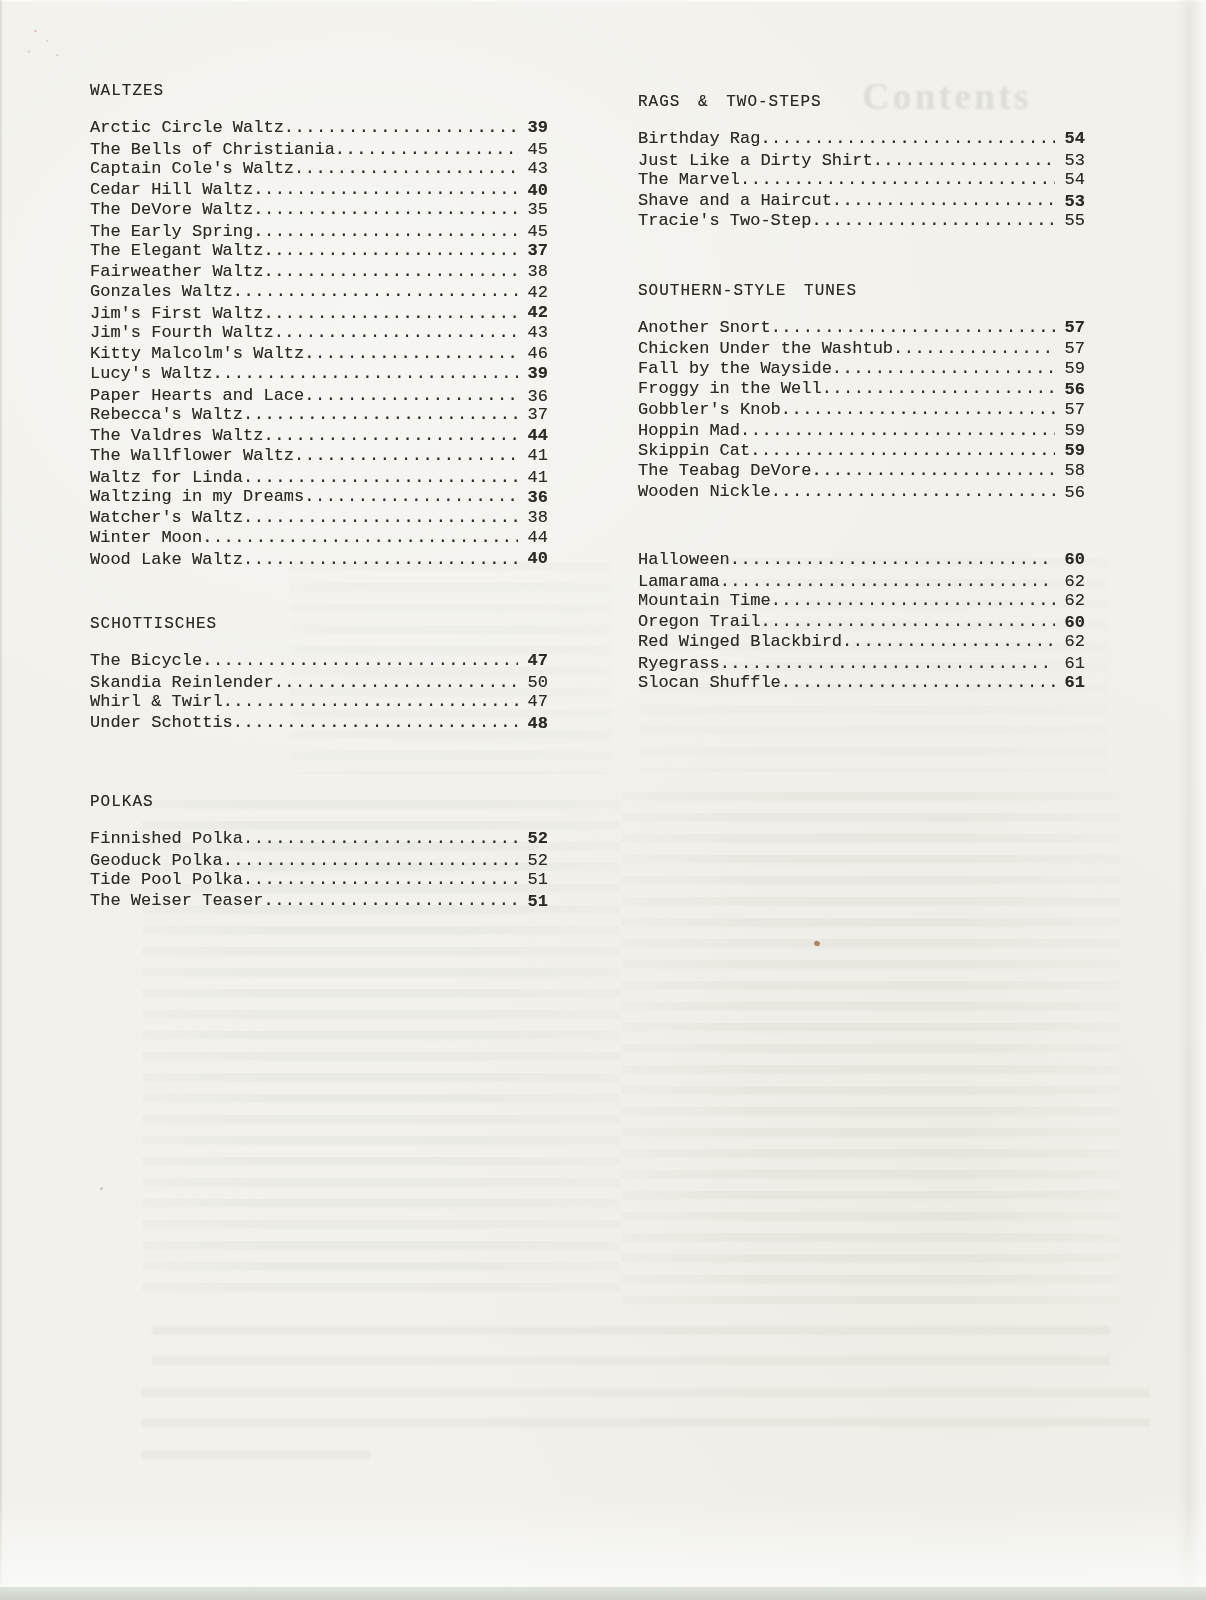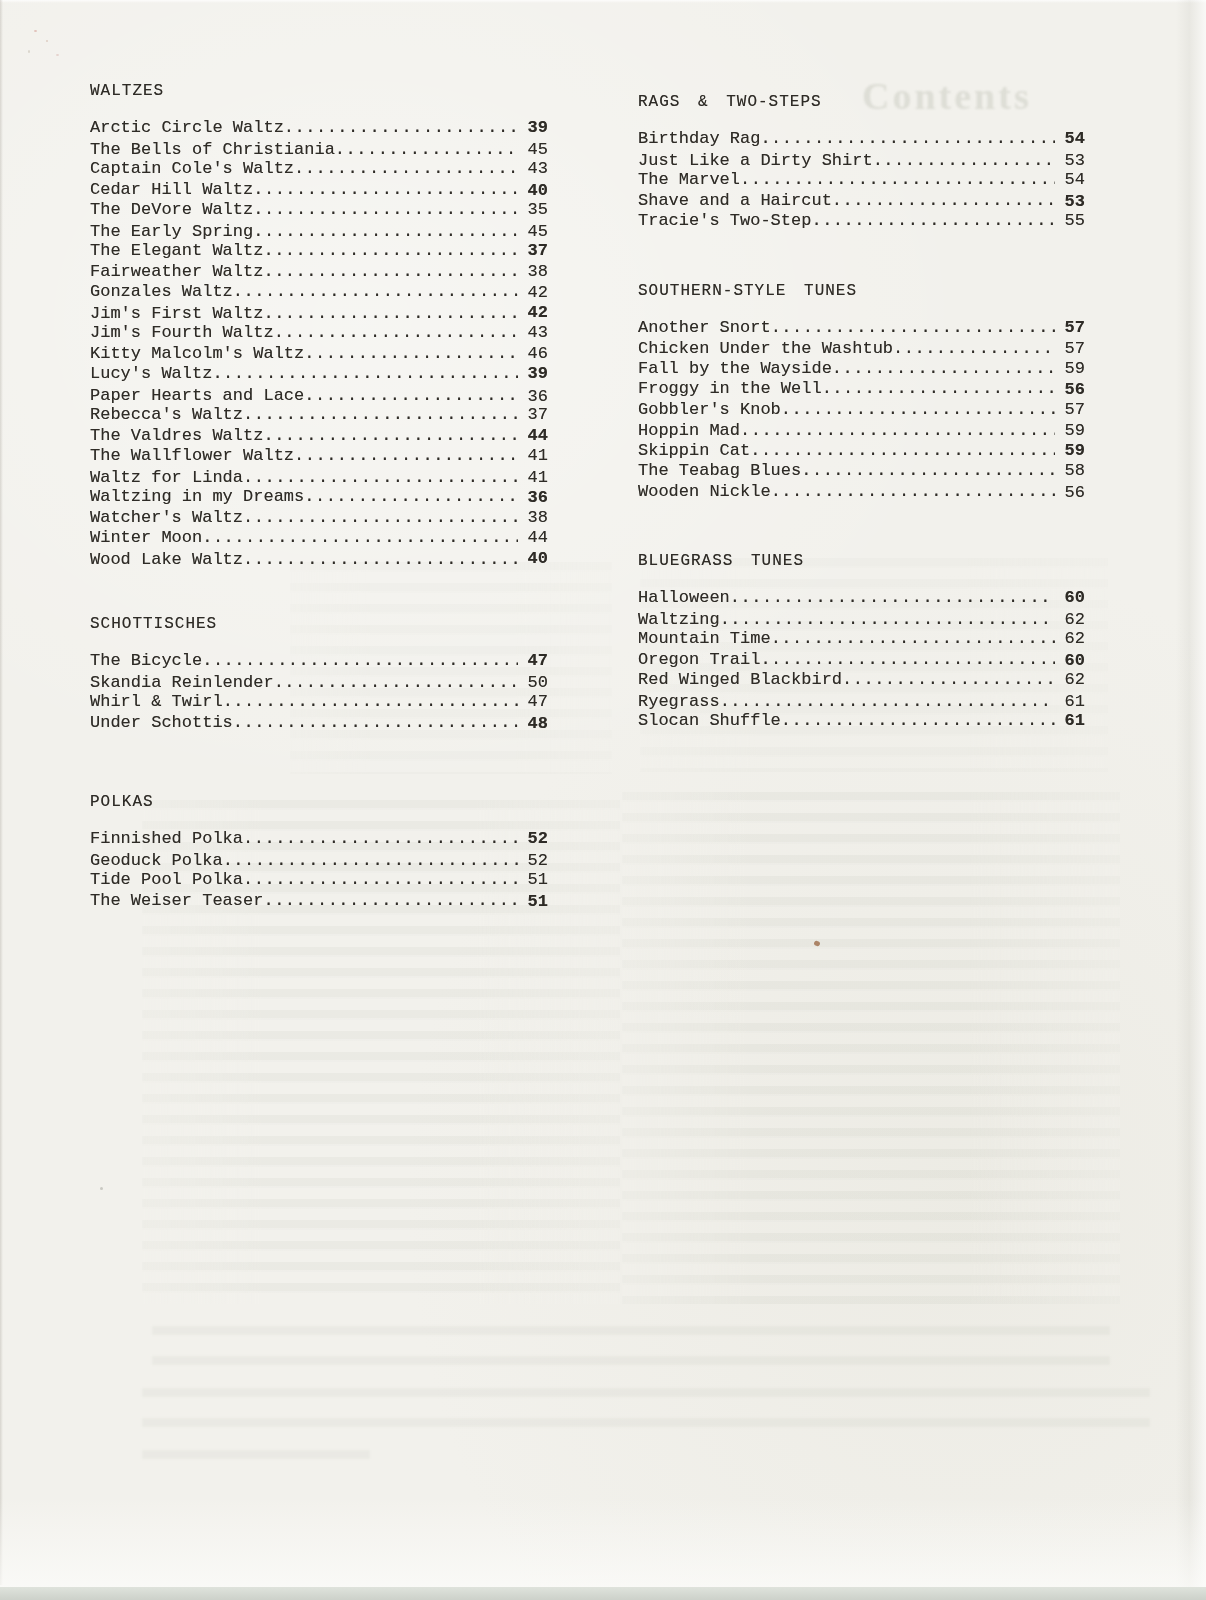--- a/index.html
+++ b/index.html
@@ -357,41 +357,40 @@
             <span class="t">Hoppin Mad</span>
             <span class="leader">......................................................................</span>
             <span class="n">59</span>
           </div>
           <div class="row">
             <span class="t">Skippin Cat</span>
             <span class="leader">......................................................................</span>
             <span class="n">59</span>
           </div>
           <div class="row">
-            <span class="t">The Teabag Blues</span>
+            <span class="t">The Teabag DeVore</span>
             <span class="leader">......................................................................</span>
             <span class="n">58</span>
           </div>
           <div class="row">
             <span class="t">Wooden Nickle</span>
             <span class="leader">......................................................................</span>
             <span class="n">56</span>
           </div>
         </div>
       </section>
       <section class="toc-section">
-        <h2>BLUEGRASS TUNES</h2>
         <div class="entries">
           <div class="row">
             <span class="t">Halloween</span>
             <span class="leader">......................................................................</span>
             <span class="n">60</span>
           </div>
           <div class="row">
-            <span class="t">Waltzing</span>
+            <span class="t">Lamarama</span>
             <span class="leader">......................................................................</span>
             <span class="n">62</span>
           </div>
           <div class="row">
             <span class="t">Mountain Time</span>
             <span class="leader">......................................................................</span>
             <span class="n">62</span>
           </div>
           <div class="row">
             <span class="t">Oregon Trail</span>

